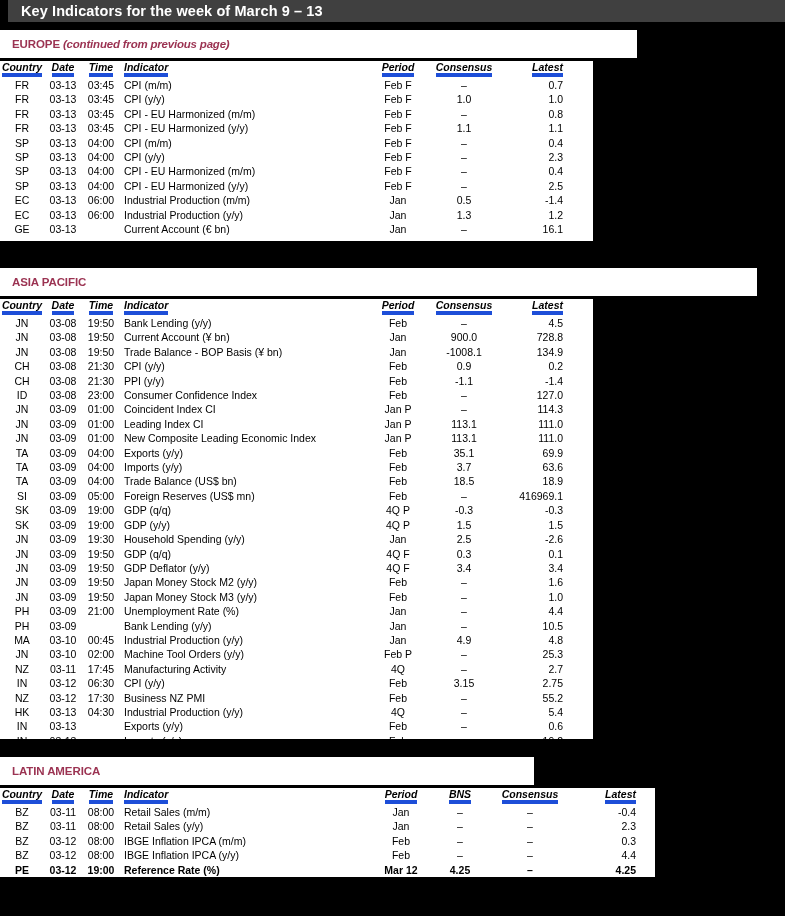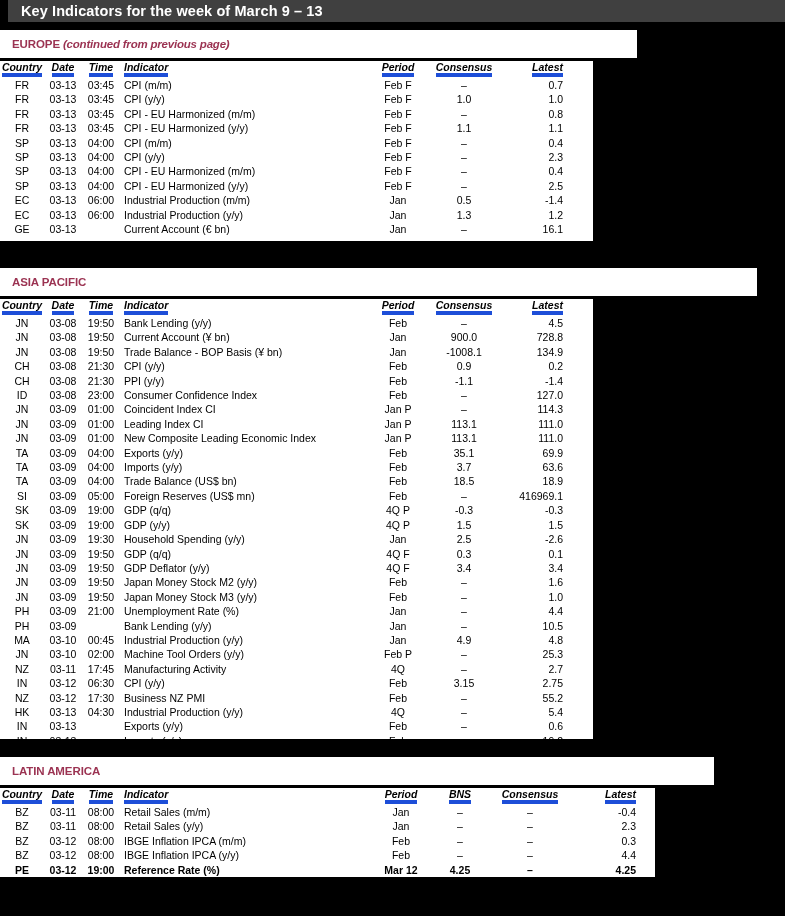--- a/index.html
+++ b/index.html
@@ -527,21 +527,21 @@
             <td class="c-period">Feb</td>
             <td class="c-cons">–</td>
             <td class="c-latest">19.2</td>
           </tr>
         </tbody>
     </table>
   </div>
 </div>
 
 <div class="section la" style="top:757px;">
-  <div class="section-header" style="width:714px;height:28px;">
+  <div class="section-header" style="width:534px;height:28px;">
     <span class="section-title">LATIN AMERICA</span>
   </div>
   <div class="table-box" style="width:655px;height:89px;">
     <table class="grid">
       <thead>
         <tr>
           <th class="c-country"><span class="th-inner">Country</span></th>
           <th class="c-date"><span class="th-inner">Date</span></th>
           <th class="c-time"><span class="th-inner">Time</span></th>
           <th class="c-ind"><span class="th-inner">Indicator</span></th>

